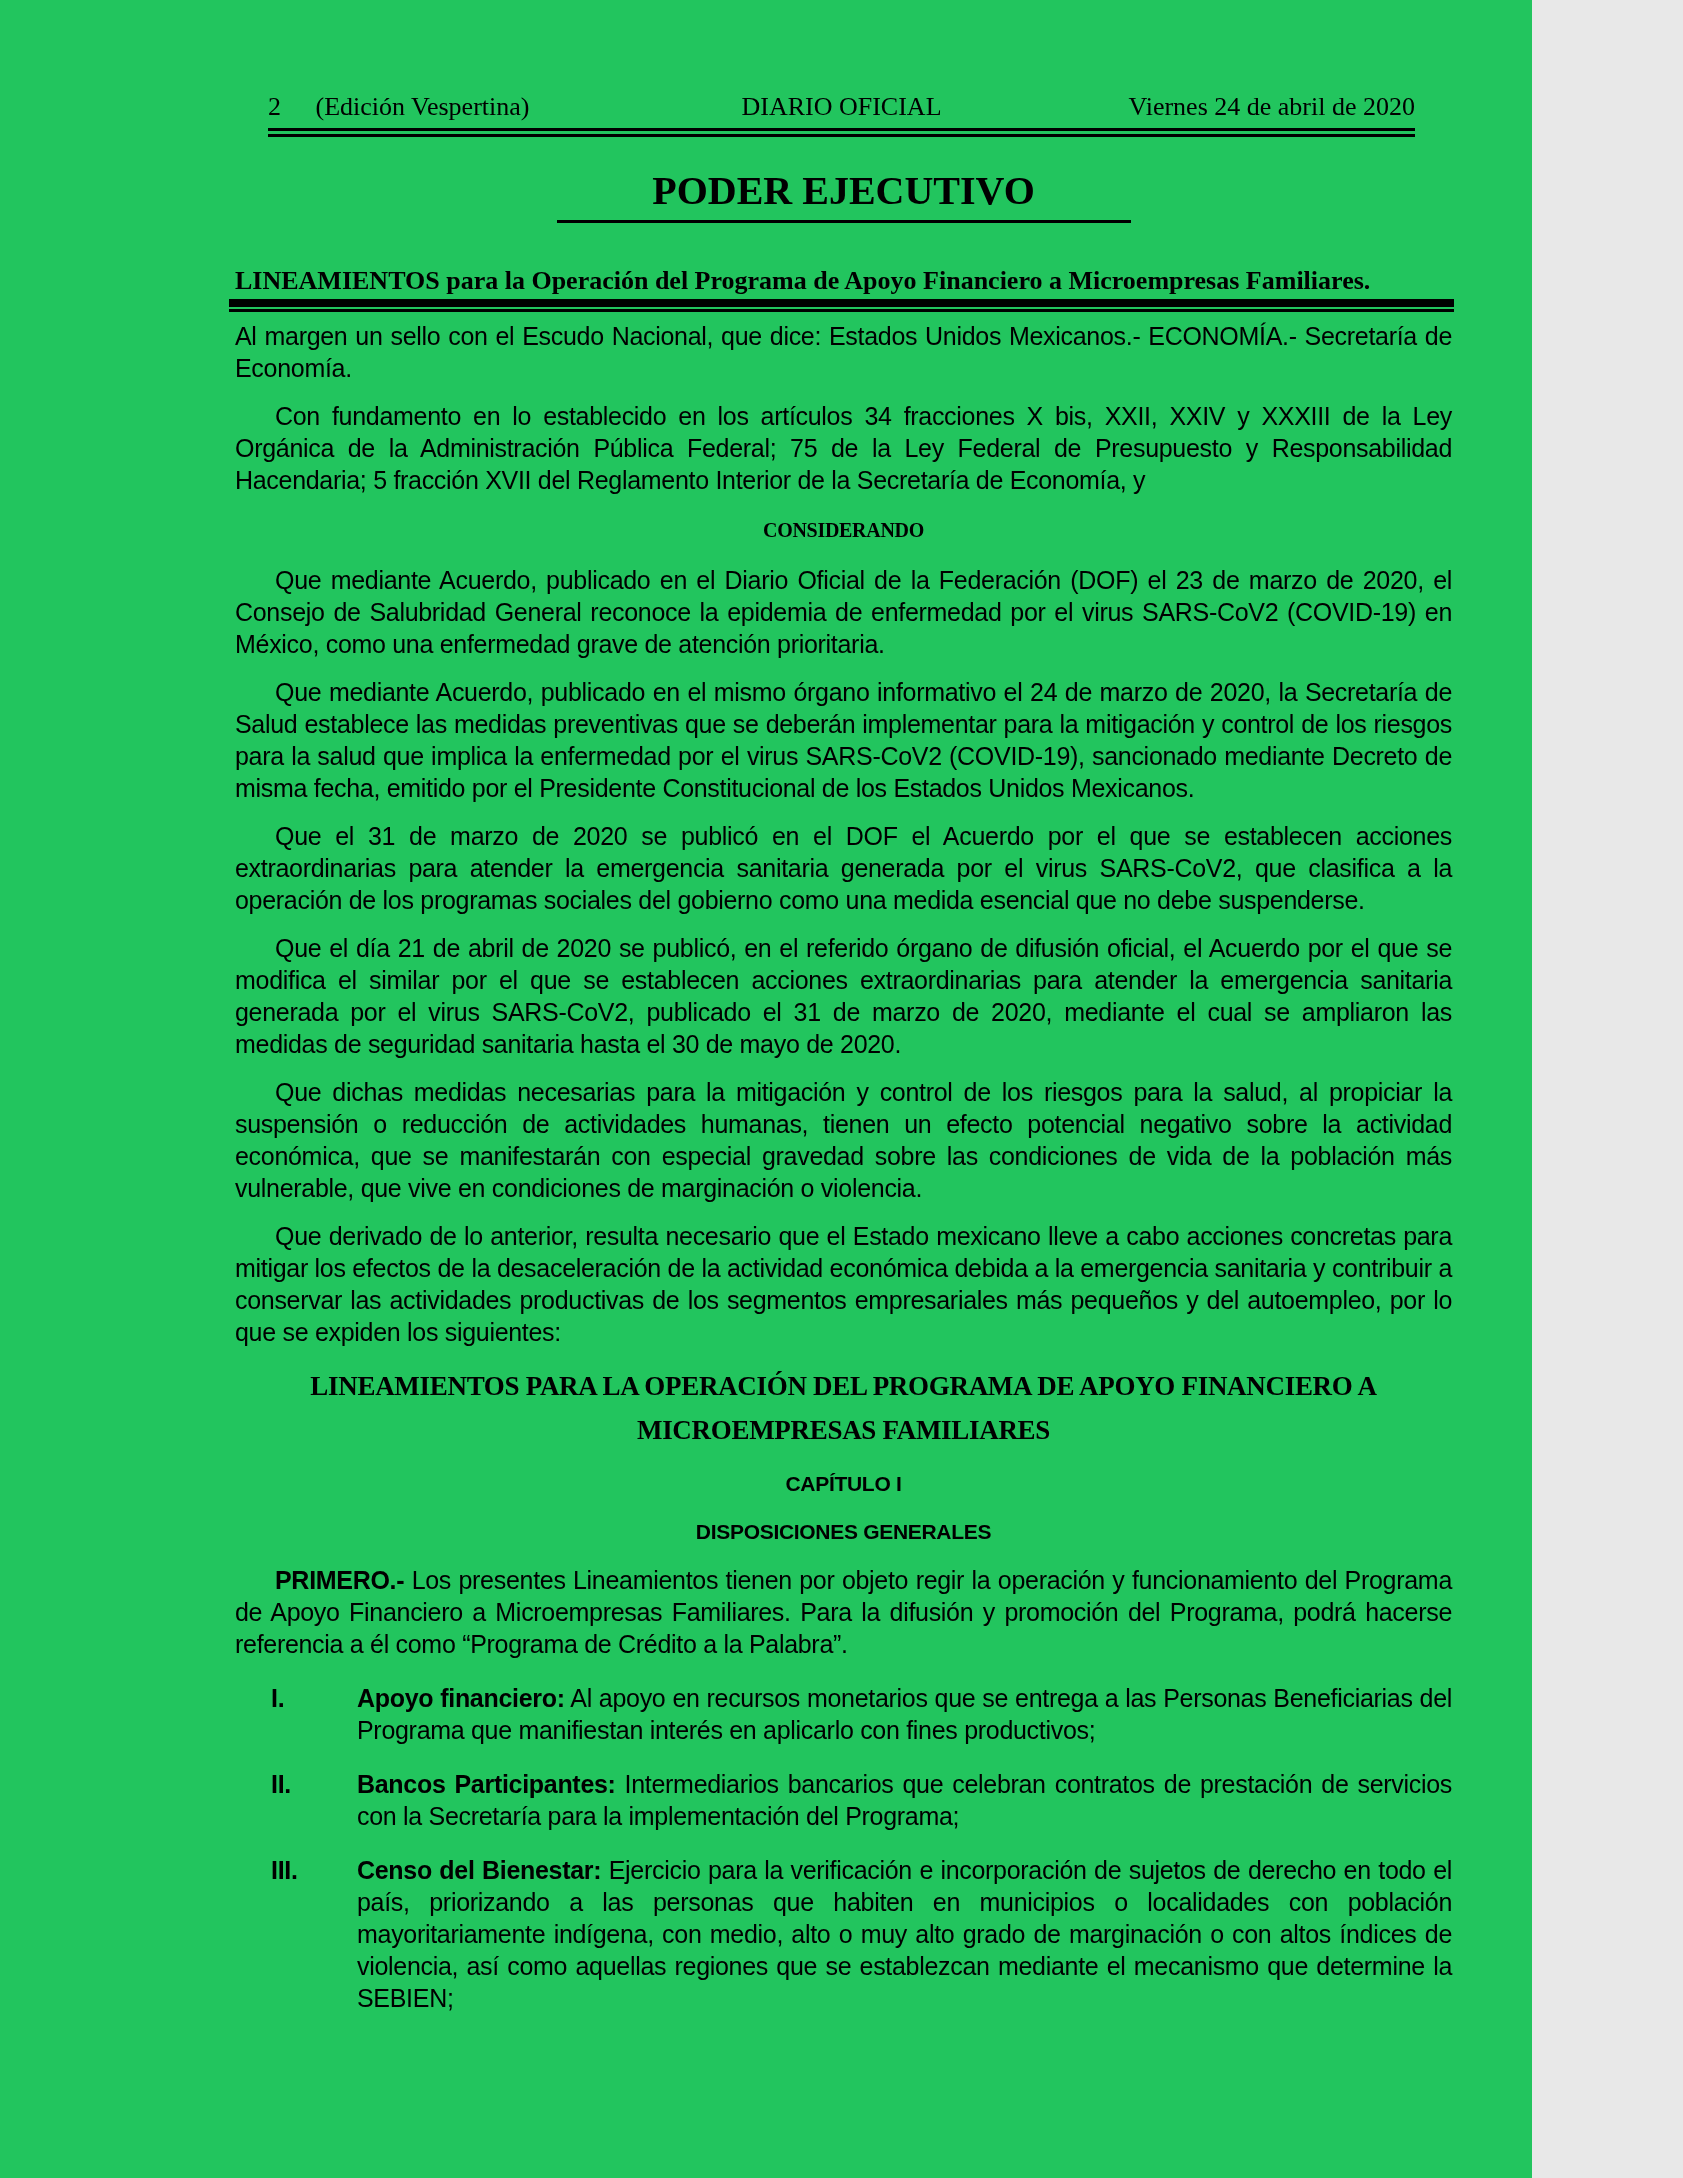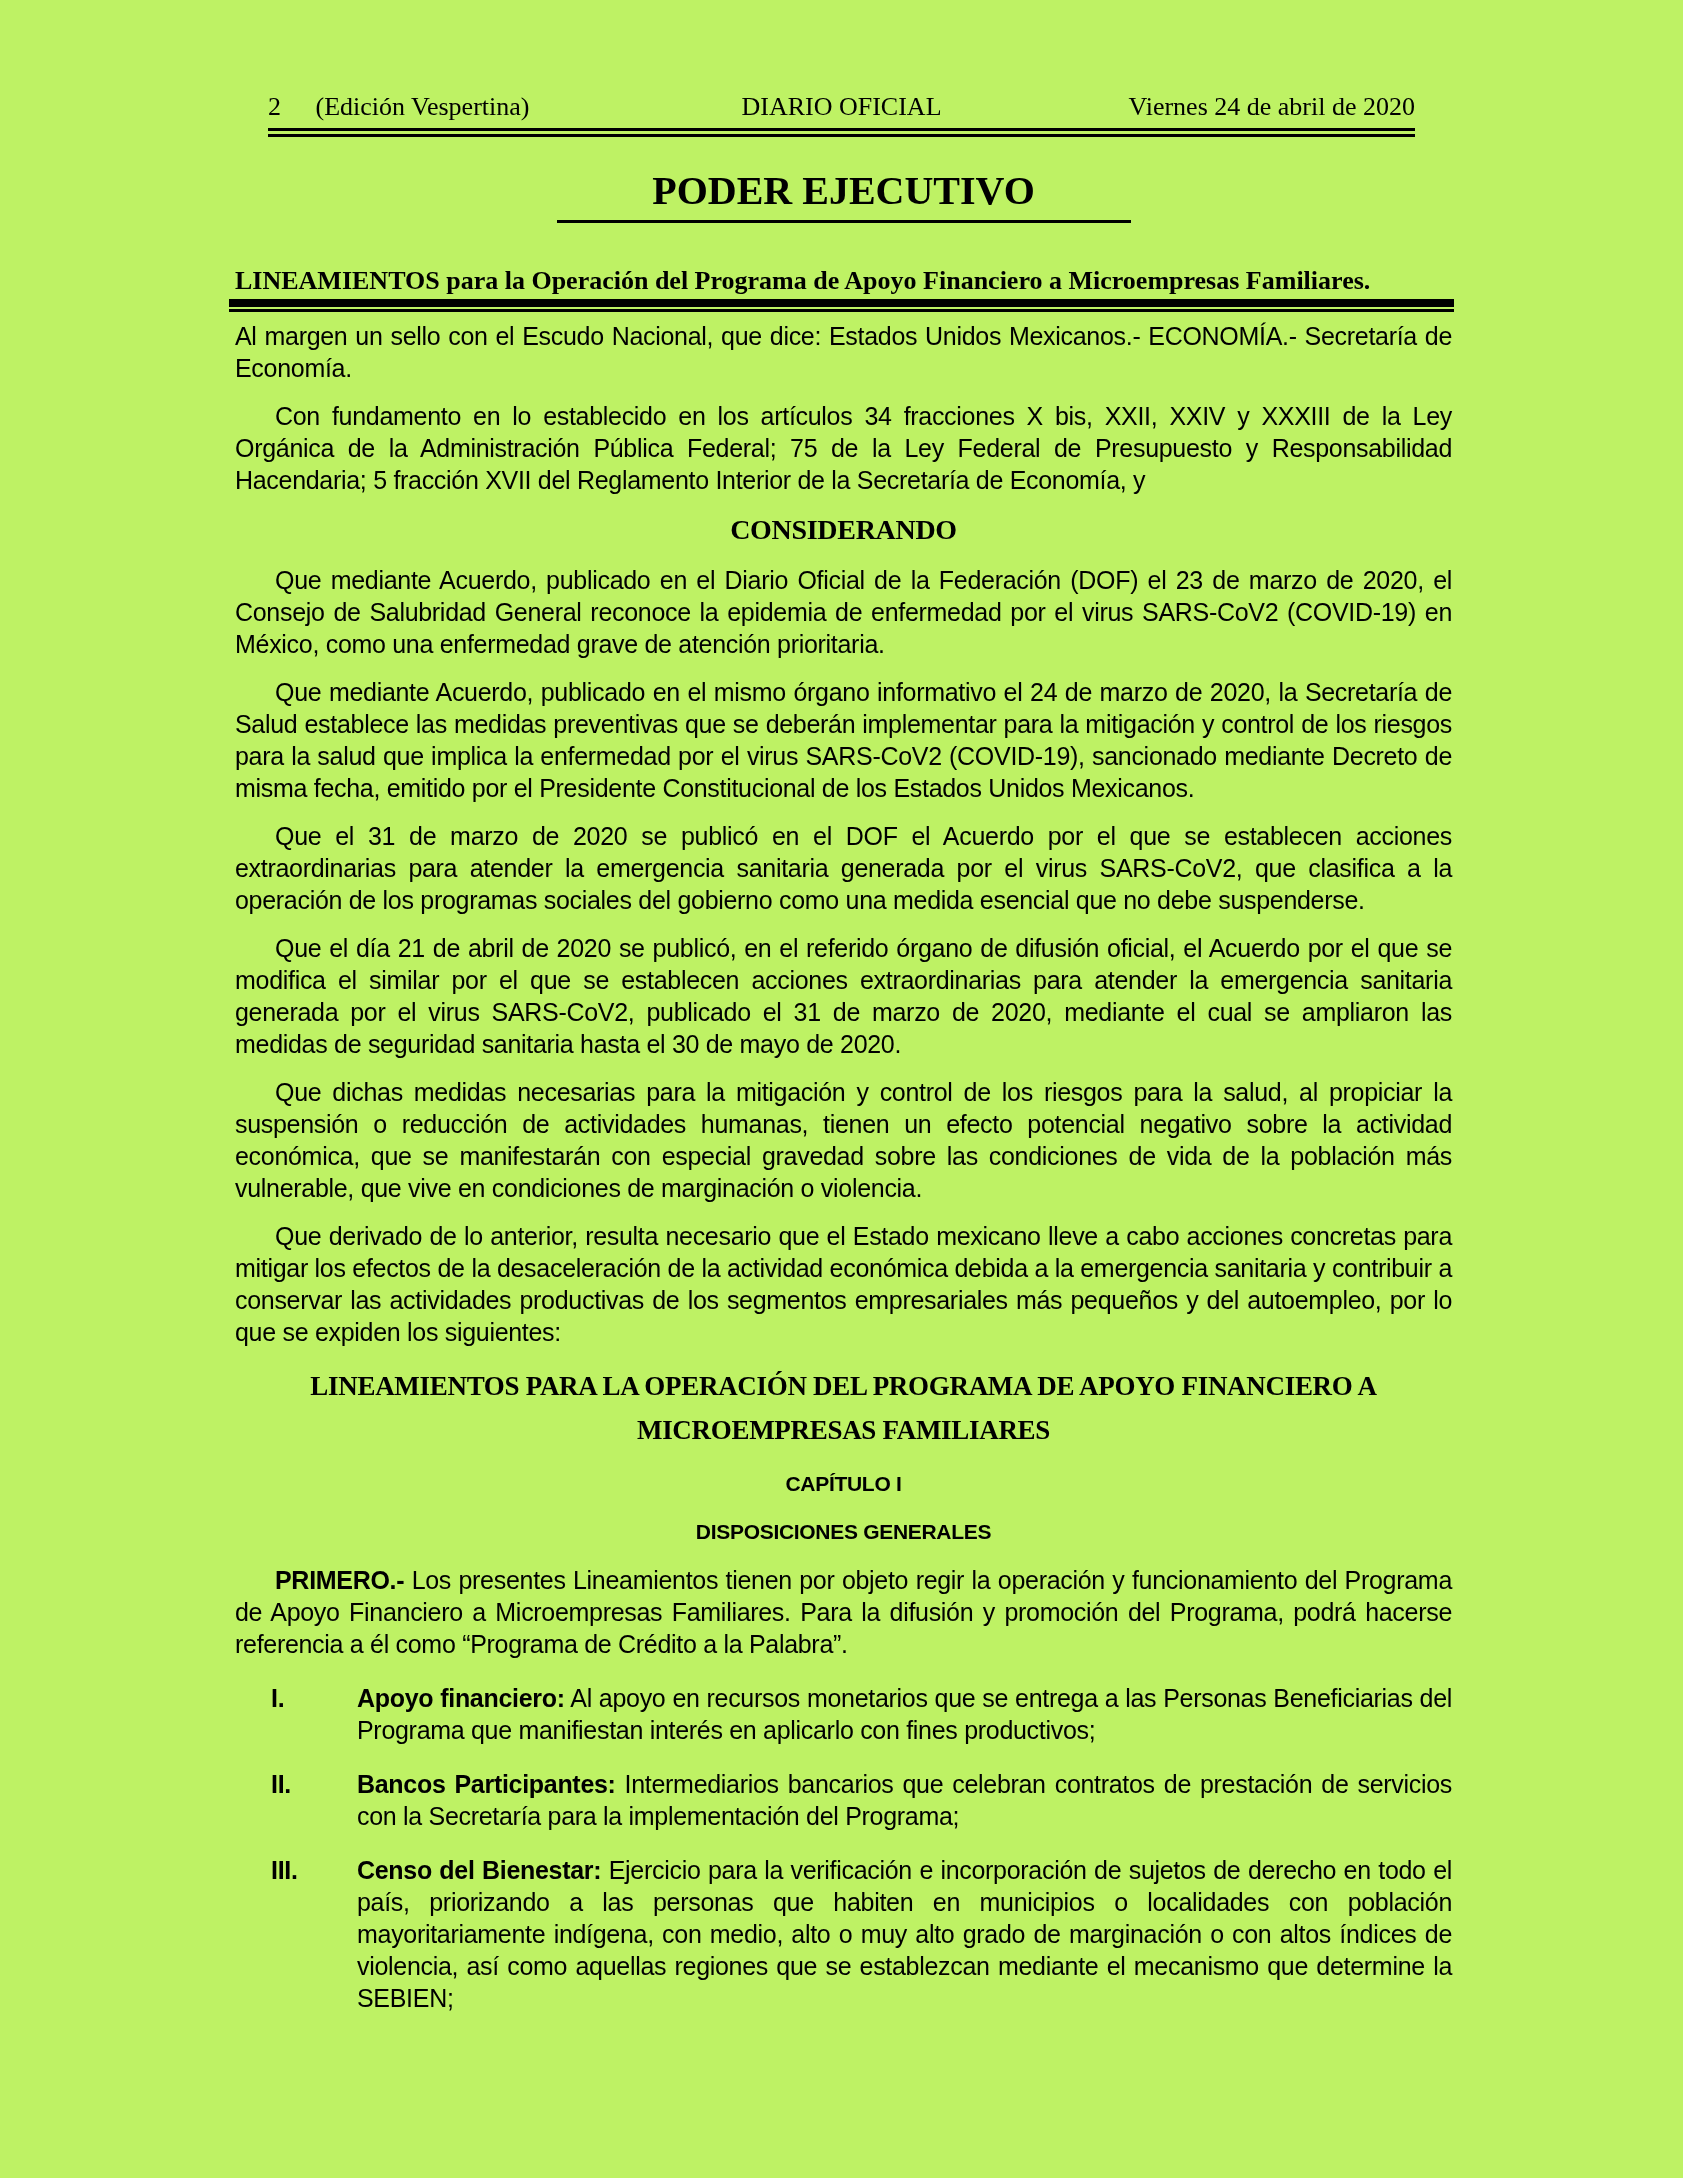--- a/index.html
+++ b/index.html
@@ -1,19 +1,19 @@
 <!DOCTYPE html>
 <html><head>
 <meta charset="utf-8">
 <style>
   html,body{margin:0;padding:0;background:#e8e8e8;}
   .page{
     position:relative;
-    width:1683px;height:2178px;
-    background:#bef264;
+    width:1532px;height:2178px;
+    background:#22c55e;
     color:#000;
     font-family:"Liberation Sans",sans-serif;
     overflow:hidden;
   }
   
   .running-head{
     position:absolute;left:268px;top:91px;width:1147px;height:32px;
     font-family:"Liberation Serif",serif;
     font-size:26px;line-height:32px;
   }
@@ -48,21 +48,21 @@
   .body{
     position:absolute;left:235px;top:320px;width:1217px;
     font-size:25px;line-height:32px;letter-spacing:-0.3px;
     text-align:justify;
   }
   .body p{margin:0 0 16px 0;}
   .indent{text-indent:40px;}
   .lead{font-weight:bold;}
   .serif-head{
     font-family:"Liberation Serif",serif;
-    font-weight:bold;font-size:28px;line-height:32px;
+    font-weight:bold;font-size:20px;line-height:32px;
     text-align:center;margin:18px 0 18px 0;
   }
   .serif-head-big{
     font-family:"Liberation Serif",serif;
     font-weight:bold;font-size:27px;line-height:44px;
     text-align:center;margin:16px 0 10px 0;
   }
   .sans-head{
     font-weight:bold;font-size:21px;line-height:32px;
     text-align:center;margin:16px 0 16px 0;

